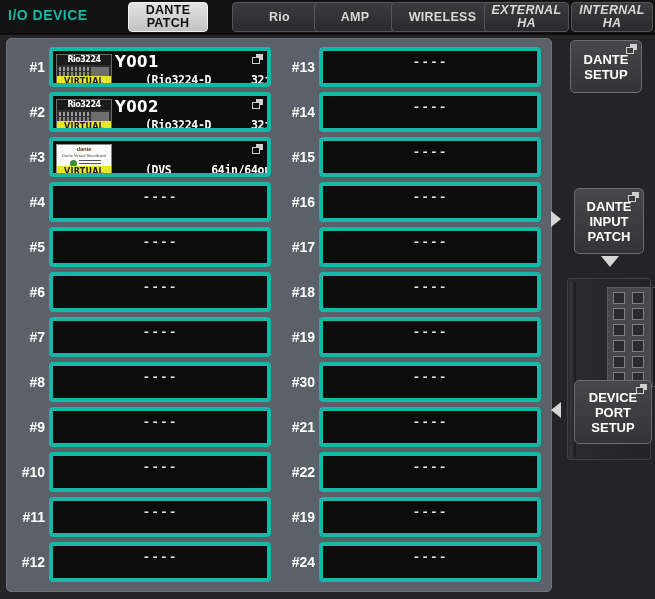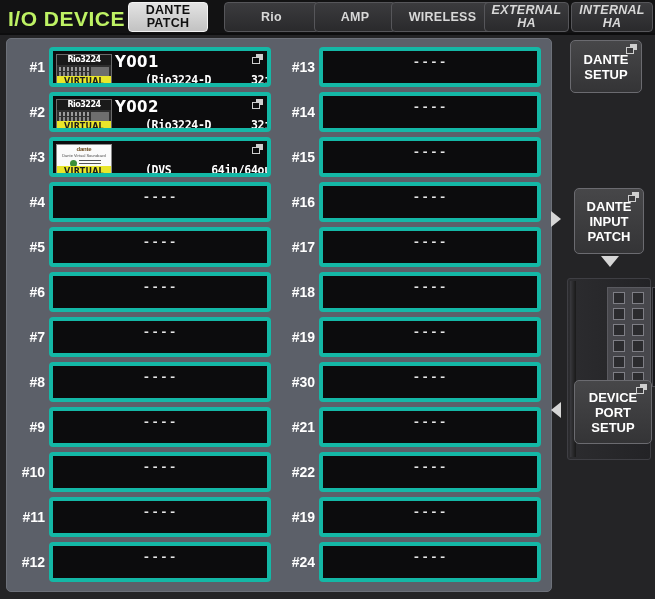--- a/index.html
+++ b/index.html
@@ -13,21 +13,21 @@
   #root{position:relative;width:655px;height:599px;background:#242426;}
 
   
   .tabbar{
     position:absolute;left:0;top:0;width:655px;height:34px;
     background:#121213;
     border-bottom:1px solid #3a3a3d;
   }
   .page-title{
     position:absolute;left:8px;top:7px;
-    color:#bef264;font-size:21px;font-weight:bold;letter-spacing:.5px;
+    color:#14b8a6;font-size:14px;font-weight:bold;letter-spacing:.5px;
     white-space:nowrap;
   }
   .tab{
     position:absolute;top:2px;height:30px;
     border-radius:4px;
     background:linear-gradient(#3b3b3e,#2a2a2c);
     border:1px solid #56565a;
     color:#d8d8d8;
     font-size:12.5px;font-weight:bold;
     display:flex;align-items:center;justify-content:center;
@@ -233,21 +233,21 @@
 <body>
 
 <div id="root">
 
   <div class="tabbar">
     <div class="page-title">I/O DEVICE</div>
     <div id="tabs-host">
         <div class="tab active two-line" style="left: 128px; width: 80px;">
           <span><span>DANTE</span><br><span>PATCH</span></span>
         </div>
-        <div class="tab" style="left: 224px; width: 95px;">
+        <div class="tab" style="left: 232px; width: 95px;">
           <span><span>Rio</span></span>
         </div>
         <div class="tab" style="left: 314px; width: 82px;">
           <span><span>AMP</span></span>
         </div>
         <div class="tab" style="left: 391px; width: 103px; text-align: right;">
           <span><span>WIRELESS</span></span>
         </div>
         <div class="tab two-line" style="left: 484px; width: 85px; font-style: italic;">
           <span><span>EXTERNAL</span><br><span>HA</span></span>

